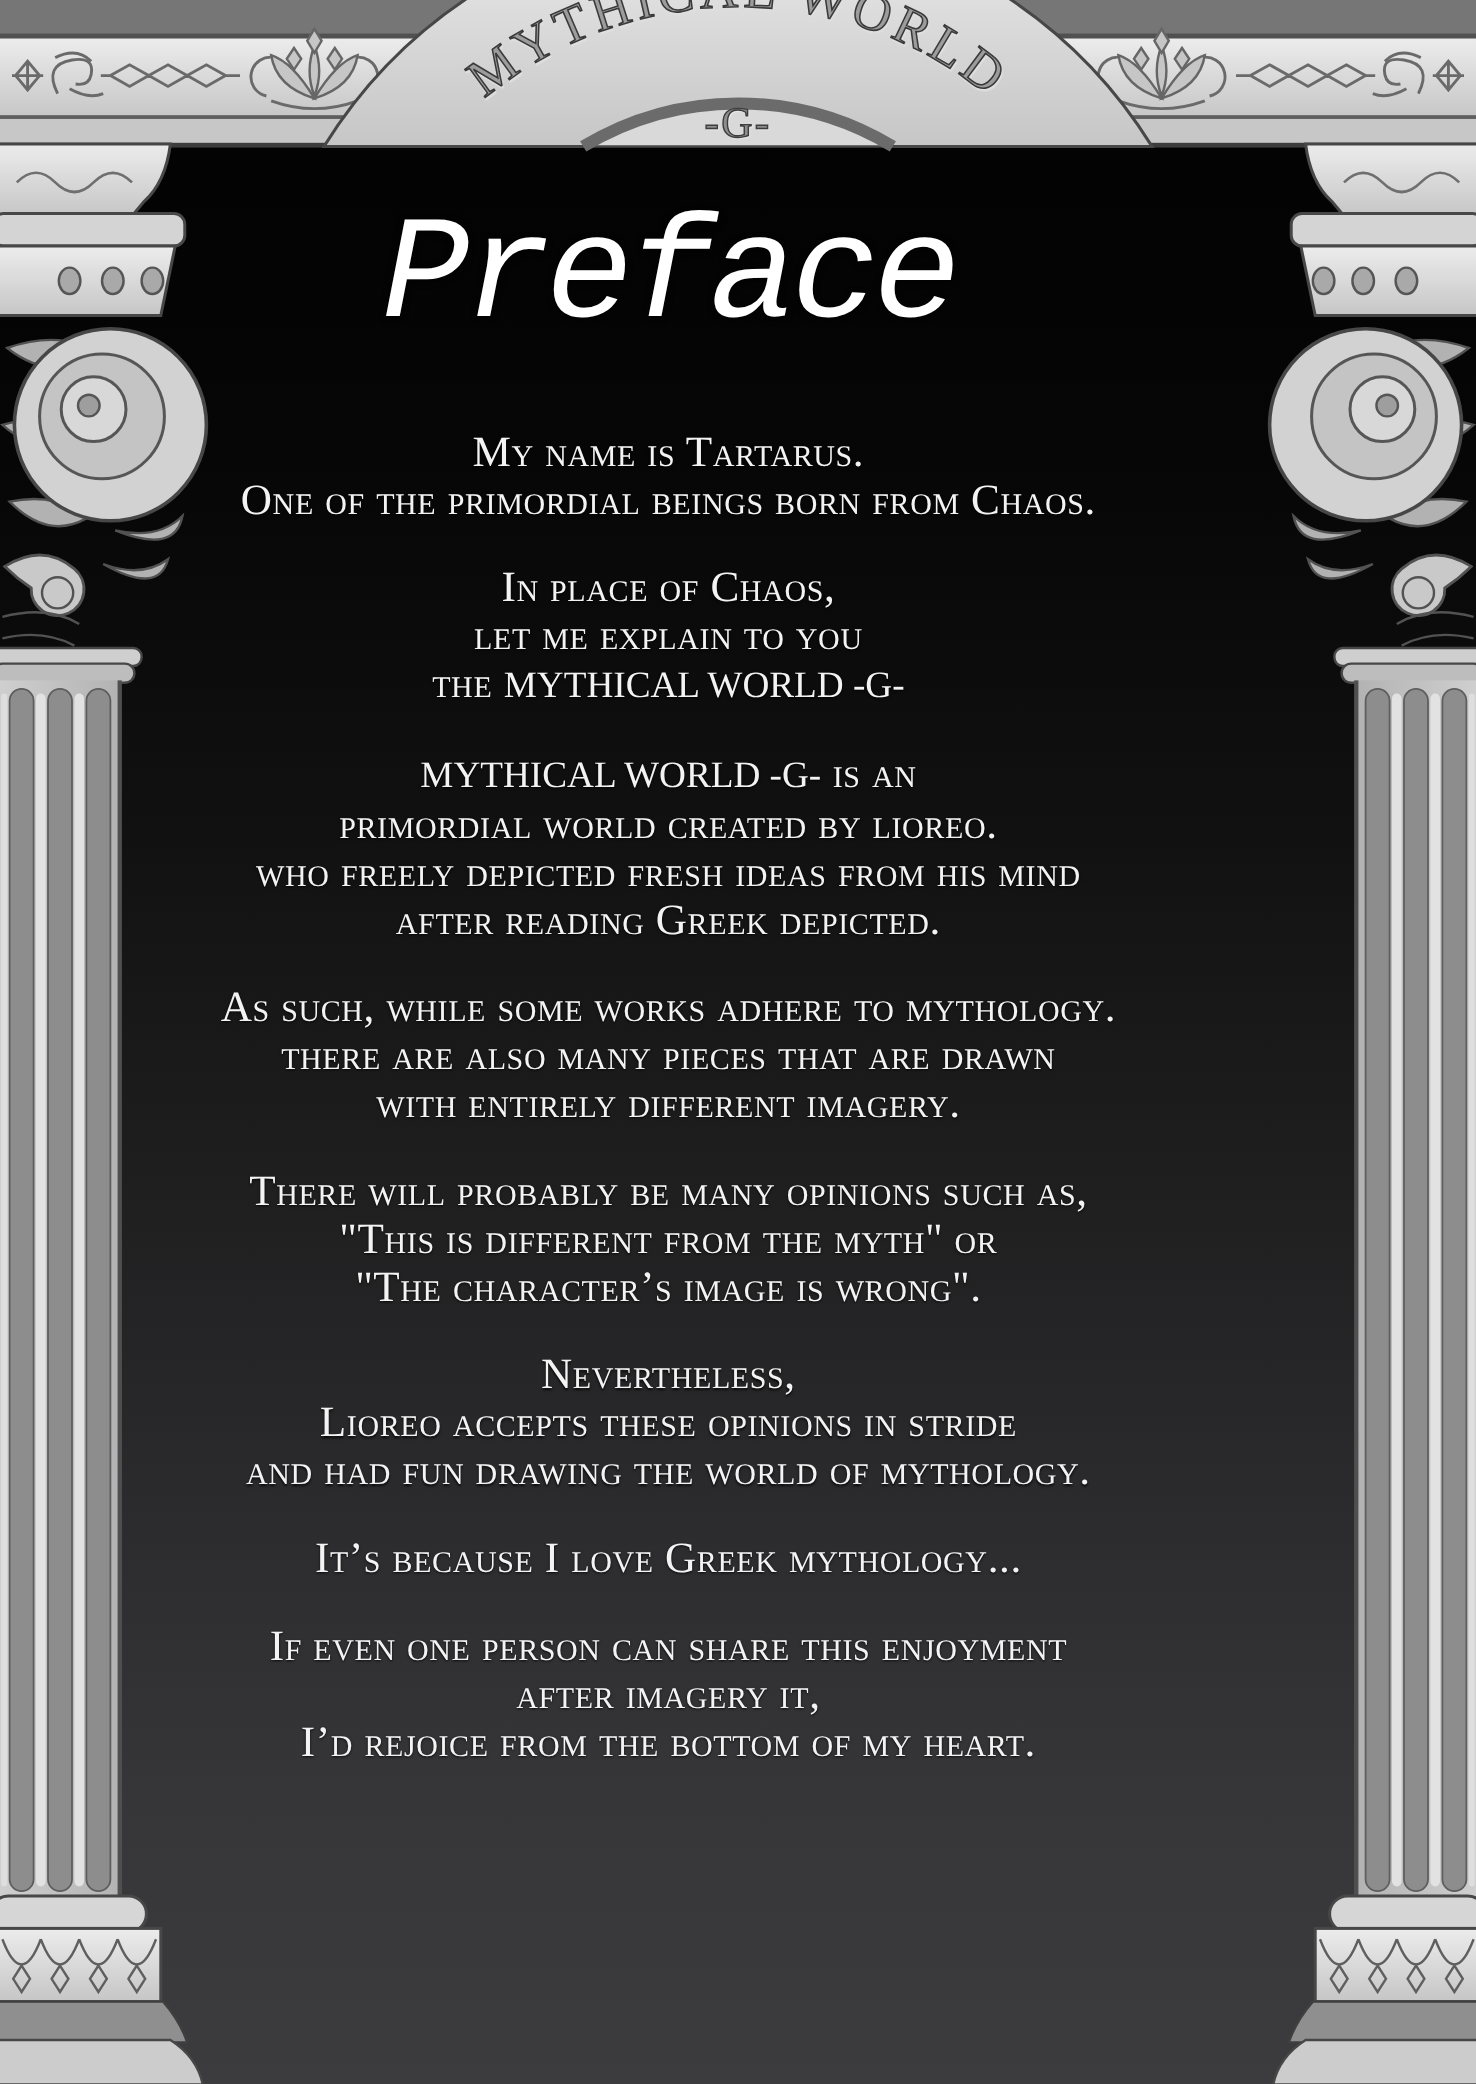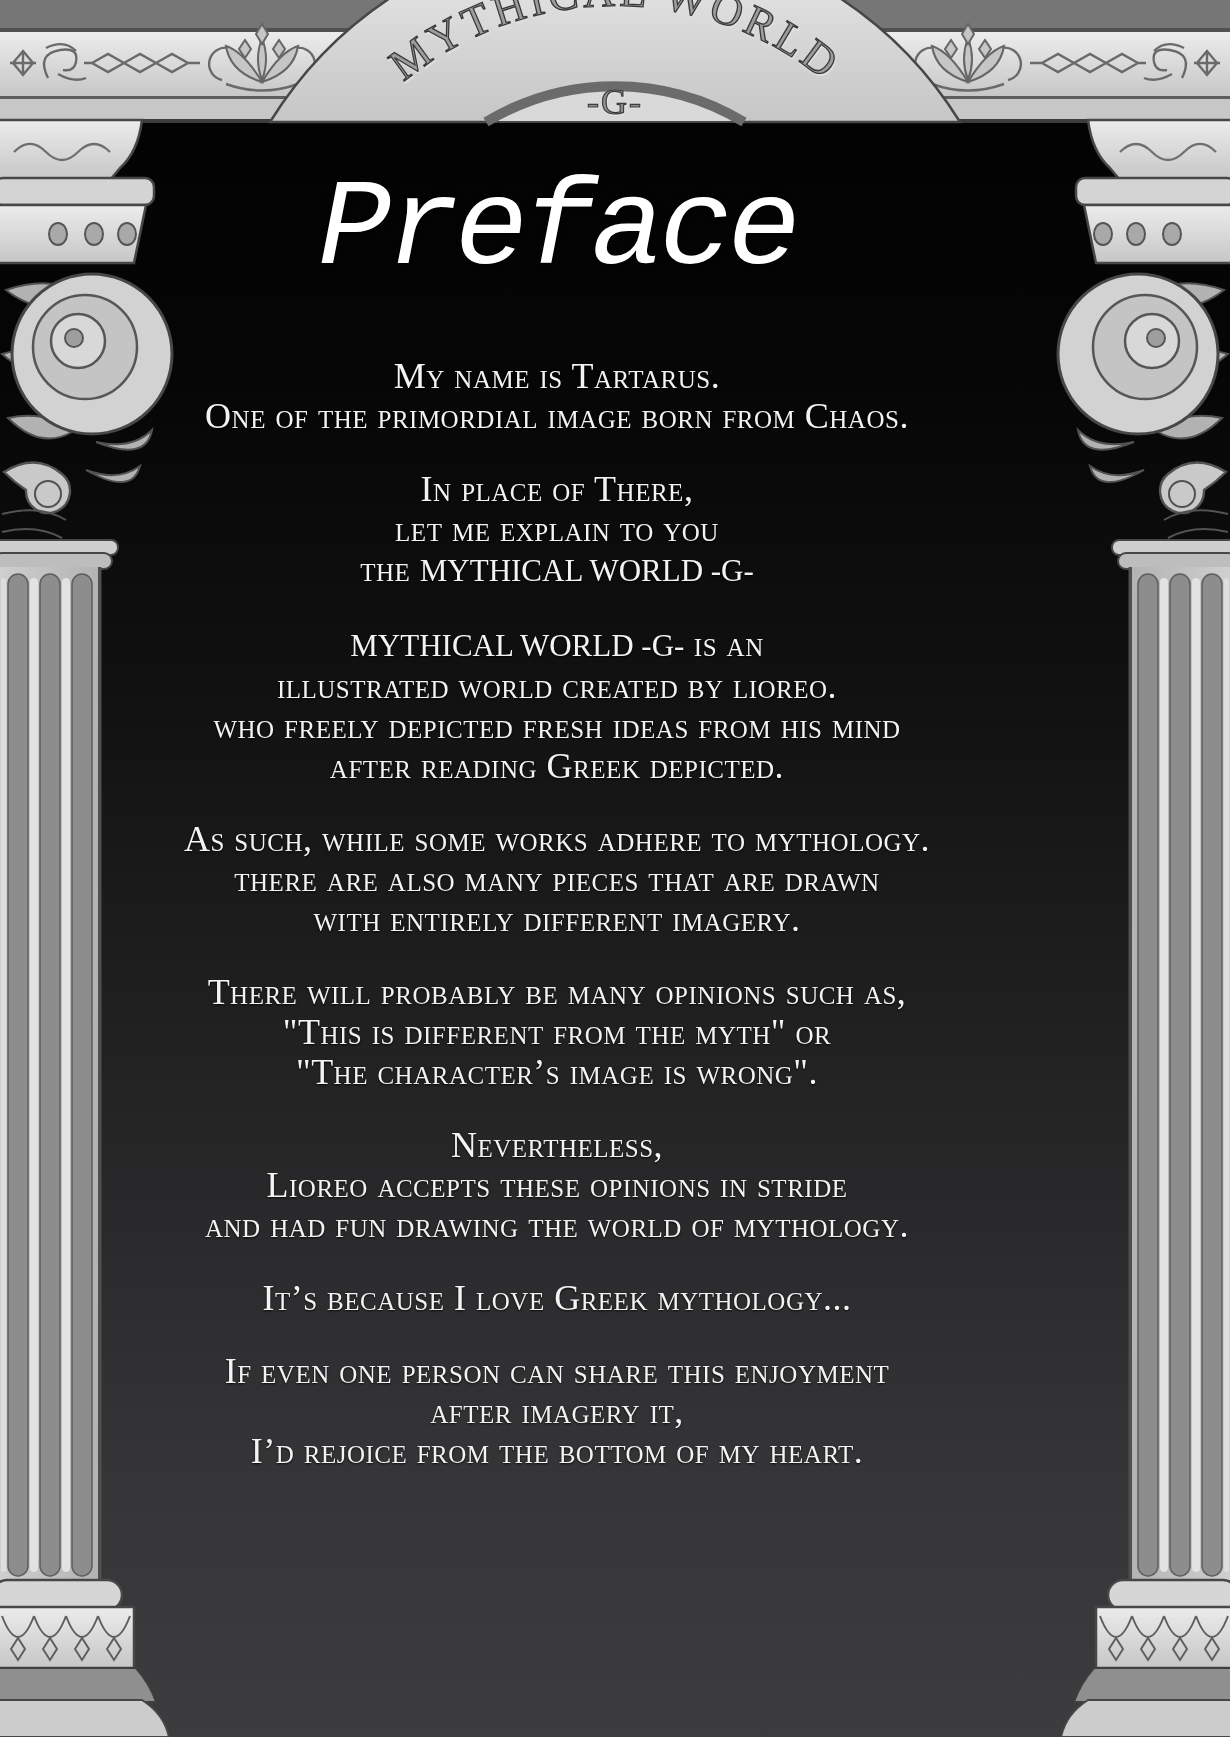--- a/index.html
+++ b/index.html
@@ -138,30 +138,30 @@
 
     <use href="#col"></use>
     <use href="#col" transform="translate(1230,0) scale(-1,1)"></use>
   </svg>
 
   <div class="content">
     <h1 class="title">Preface</h1>
     <div class="body">
         <div class="para">
           <div class="line"><span>My name is Tartarus.</span></div>
-          <div class="line"><span>One of the primordial image born from Chaos.</span></div>
+          <div class="line"><span>One of the primordial beings born from Chaos.</span></div>
         </div>
         <div class="para">
-          <div class="line"><span>In place of There,</span></div>
+          <div class="line"><span>In place of Chaos,</span></div>
           <div class="line"><span>let me explain to you</span></div>
           <div class="line"><span>the </span><span class="big">MYTHICAL WORLD -G-</span></div>
         </div>
         <div class="para">
           <div class="line"><span class="big">MYTHICAL WORLD -G-</span><span> is an</span></div>
-          <div class="line"><span>illustrated world created by lioreo.</span></div>
+          <div class="line"><span>primordial world created by lioreo.</span></div>
           <div class="line"><span>who freely depicted fresh ideas from his mind</span></div>
           <div class="line"><span>after reading Greek depicted.</span></div>
         </div>
         <div class="para">
           <div class="line"><span>As such, while some works adhere to mythology.</span></div>
           <div class="line"><span>there are also many pieces that are drawn</span></div>
           <div class="line"><span>with entirely different imagery.</span></div>
         </div>
         <div class="para">
           <div class="line"><span>There will probably be many opinions such as,</span></div>

